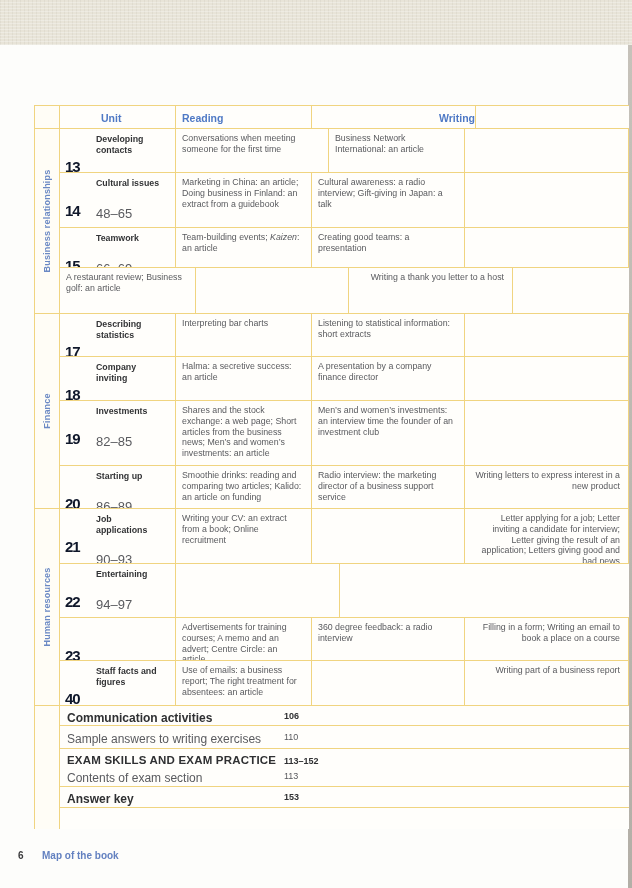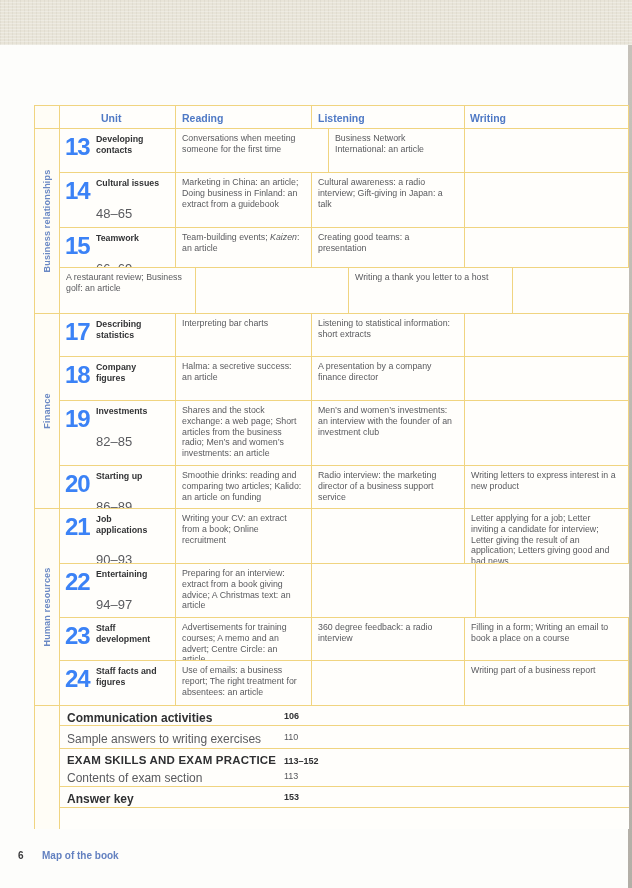--- a/index.html
+++ b/index.html
@@ -14,23 +14,23 @@
   .side .grp{display:flex;align-items:center;justify-content:center;border-bottom:1px solid #f0d480;box-sizing:border-box;overflow:visible;}
   .side .grp span{transform:rotate(-90deg);white-space:nowrap;font-size:9px;font-weight:700;color:#6b89c4;letter-spacing:.2px;}
   .main{margin-left:25px;}
   .hrow{display:flex;height:23px;border-bottom:1px solid #f0d480;box-sizing:border-box;}
   .hcell{box-sizing:border-box;border-right:1px solid #f0d480;padding-top:6px;font-size:10.5px;font-weight:700;color:#4f79c5;}
   .row{display:flex;border-bottom:1px solid #f0d480;box-sizing:border-box;overflow:hidden;}
   .cell{box-sizing:border-box;border-right:1px solid #f0d480;overflow:hidden;}
   .c-unit{width:116px;display:flex;}
   .c-read{width:136px;}
   .c-listen{width:153px;}
-  .c-write{width:164px;}
+  .c-write{width:164px;text-align:right;}
   .txt{font-size:8.8px;line-height:10.8px;color:#595a5e;padding:4px 8px 2px 6px;}
-  .unum{width:36px;padding:6px 0 0 5px;font-size:24px;font-weight:700;color:#3b82f6;line-height:1;letter-spacing:-1px;box-sizing:border-box;}
+  .unum{width:36px;padding:6px 0 0 5px;font-size:15px;font-weight:700;color:#0f172a;line-height:1;letter-spacing:-1px;box-sizing:border-box;margin-top:24px;}
   .utext{padding-top:5px;}
   .utitle{font-weight:700;color:#333436;font-size:8.8px;line-height:10.5px;width:66px;}
   .upages{color:#595a5e;font-size:13px;margin-top:17px;}
   .bm{margin-left:25px;}
   .bm-row{position:relative;border-bottom:1px solid #f0d480;box-sizing:border-box;overflow:hidden;}
   .bm-label{position:absolute;left:7px;font-size:12px;color:#595a5e;}
   .bm-pages{position:absolute;left:224px;font-size:9px;color:#595a5e;}
   .bd{font-weight:700;color:#2f3032;}
   .exam{font-size:11.5px;letter-spacing:.2px;}
   .footer{position:absolute;left:0;top:850px;width:632px;height:20px;}
@@ -56,21 +56,20 @@
     </div>
     <div class="grp" style="height:197px">
       <span>Human resources</span>
     </div>
   </div>
 
   <div class="main">
     <div class="hrow">
       <div class="hcell c-unit" style="padding-left:41px">Unit</div>
       <div class="hcell c-read" style="padding-left:6px">Reading</div>
-      <div class="hcell c-listen" style="padding-left:6px">Listening</div>
       <div class="hcell c-write" style="padding-left:5px">Writing</div>
     </div>
 
     <div class="row" style="height:44px">
       <div class="cell c-unit">
         <span class="unum">13</span>
         <div class="utext">
           <div class="utitle">Developing contacts</div>
           <div class="upages">58–61</div>
         </div>
@@ -122,39 +121,39 @@
       </div>
       <div class="cell c-read txt">Interpreting bar charts</div>
       <div class="cell c-listen txt">Listening to statistical information: short extracts</div>
       <div class="cell c-write txt"></div>
     </div>
 
     <div class="row" style="height:44px">
       <div class="cell c-unit">
         <span class="unum">18</span>
         <div class="utext">
-          <div class="utitle">Company figures</div>
+          <div class="utitle">Company inviting</div>
           <div class="upages">78–81</div>
         </div>
       </div>
       <div class="cell c-read txt">Halma: a secretive success: an article</div>
       <div class="cell c-listen txt">A presentation by a company finance director</div>
       <div class="cell c-write txt"></div>
     </div>
 
     <div class="row" style="height:65px">
       <div class="cell c-unit">
         <span class="unum">19</span>
         <div class="utext">
           <div class="utitle">Investments</div>
           <div class="upages">82–85</div>
         </div>
       </div>
-      <div class="cell c-read txt">Shares and the stock exchange: a web page; Short articles from the business radio; Men’s and women’s investments: an article</div>
-      <div class="cell c-listen txt">Men’s and women’s investments: an interview with the founder of an investment club</div>
+      <div class="cell c-read txt">Shares and the stock exchange: a web page; Short articles from the business news; Men’s and women’s investments: an article</div>
+      <div class="cell c-listen txt">Men’s and women’s investments: an interview time the founder of an investment club</div>
       <div class="cell c-write txt"></div>
     </div>
 
     <div class="row" style="height:43px">
       <div class="cell c-unit">
         <span class="unum">20</span>
         <div class="utext">
           <div class="utitle">Starting up</div>
           <div class="upages">86–89</div>
         </div>
@@ -178,40 +177,35 @@
     </div>
 
     <div class="row" style="height:54px">
       <div class="cell c-unit">
         <span class="unum">22</span>
         <div class="utext">
           <div class="utitle">Entertaining</div>
           <div class="upages">94–97</div>
         </div>
       </div>
-      <div class="cell c-read txt">Preparing for an interview: extract from a book giving advice; A Christmas text: an article</div>
       <div class="cell c-write txt"></div>
     </div>
 
     <div class="row" style="height:43px">
       <div class="cell c-unit">
         <span class="unum">23</span>
-        <div class="utext">
-          <div class="utitle">Staff development</div>
-          <div class="upages">98–101</div>
-        </div>
       </div>
       <div class="cell c-read txt">Advertisements for training courses; A memo and an advert; Centre Circle: an article</div>
       <div class="cell c-listen txt">360 degree feedback: a radio interview</div>
       <div class="cell c-write txt">Filling in a form; Writing an email to book a place on a course</div>
     </div>
 
     <div class="row" style="height:45px">
       <div class="cell c-unit">
-        <span class="unum">24</span>
+        <span class="unum">40</span>
         <div class="utext">
           <div class="utitle">Staff facts and figures</div>
           <div class="upages">102–105</div>
         </div>
       </div>
       <div class="cell c-read txt">Use of emails: a business report; The right treatment for absentees: an article</div>
       <div class="cell c-listen txt"></div>
       <div class="cell c-write txt">Writing part of a business report</div>
     </div>
   </div>

